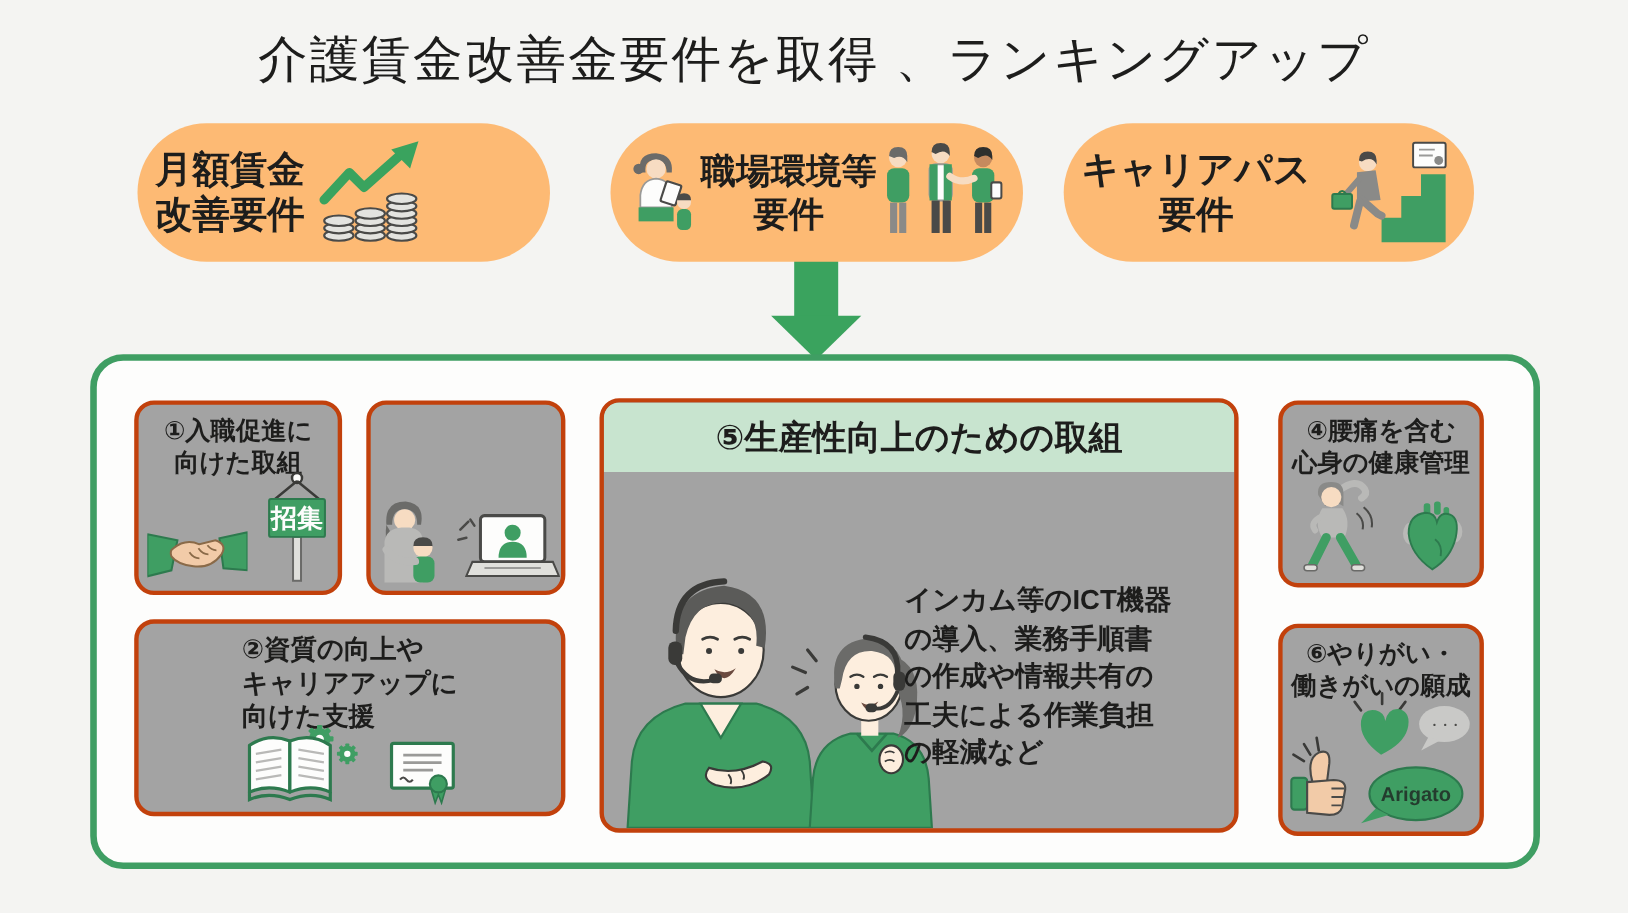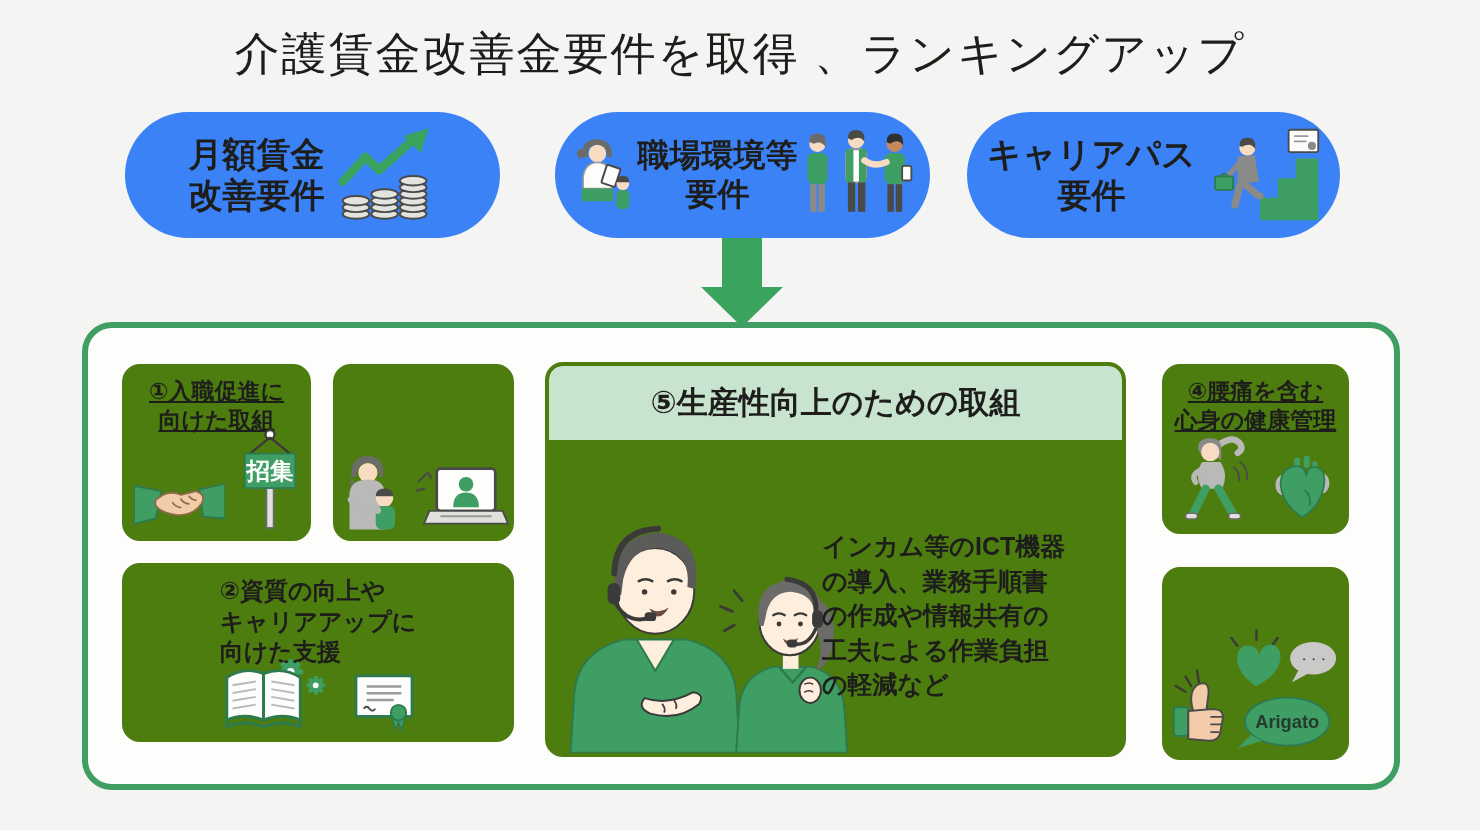--- a/index.html
+++ b/index.html
@@ -4,58 +4,58 @@
 <style>
   html,body{margin:0;padding:0;}
   #page{position:relative;width:1480px;height:830px;background:#f4f4f2;overflow:hidden;
         font-family:"Liberation Sans","DejaVu Sans",sans-serif;color:#1d1d1c;}
   svg{display:block;}
   svg text{font-family:inherit;}
 
   .title{position:absolute;top:24px;left:0;width:100%;text-align:center;
          font-size:45px;font-weight:400;letter-spacing:2px;}
 
-  .pill{position:absolute;top:112px;height:126px;border-radius:63px;background:#3b82f6;
-        display:flex;align-items:center;justify-content:center;gap:12px;box-sizing:border-box;padding:0 16px;}
+  .pill{position:absolute;top:112px;height:126px;border-radius:63px;background:#fdba74;
+        display:flex;align-items:center;justify-content:flex-start;gap:12px;box-sizing:border-box;padding:0 16px;}
   #pill1{left:125px;width:375px;}
   #pill2{left:555px;width:375px;gap:4px;}
   #pill3{left:967px;width:373px;}
   .pill-label{font-size:34px;font-weight:800;line-height:1.22;text-align:center;white-space:pre-line;}
   #pill2 .pill-label{font-size:32px;}
 
   #down-arrow{position:absolute;left:701px;top:233px;width:82px;height:94px;}
   .arrow-shaft{position:absolute;left:21px;top:0;width:40px;height:56px;background:#3aa35e;}
   .arrow-head{position:absolute;left:0;top:54px;width:0;height:0;
               border-left:41px solid transparent;border-right:41px solid transparent;
               border-top:40px solid #3aa35e;}
 
   #outer-box{position:absolute;left:82px;top:322px;width:1318px;height:468px;background:#fdfdfc;
              border:6px solid #3f9e63;border-radius:30px;box-sizing:border-box;}
 
-  .sub-box{position:absolute;background:#4d7c0f;border:4px solid #4d7c0f;border-radius:18px;
-           box-sizing:border-box;overflow:hidden;text-decoration:underline;}
+  .sub-box{position:absolute;background:#a3a3a3;border:4px solid #c2410c;border-radius:18px;
+           box-sizing:border-box;overflow:hidden;}
   #box1{left:122px;top:364px;width:189px;height:177px;}
   #box3{left:333px;top:364px;width:181px;height:177px;}
   #box2{left:122px;top:563px;width:392px;height:179px;}
   #box5{left:545px;top:362px;width:581px;height:395px;}
   #box4{left:1162px;top:364px;width:187px;height:170px;}
   #box6{left:1162px;top:567px;width:187px;height:193px;}
 
   .sub-title{margin-top:9px;font-size:23px;font-weight:800;line-height:1.28;
              text-align:center;white-space:pre-line;}
   #box2 .sub-title{font-size:24px;}
   #box2 .sub-title span{display:inline-block;text-align:left;white-space:pre-line;}
 
   .icon-row{position:absolute;left:0;right:0;bottom:6px;display:flex;
             align-items:flex-end;justify-content:center;gap:16px;}
   #box1 .icon-row{padding:0 8px;}
   #box3 .icon-row{gap:4px;bottom:4px;}
   #box4 .icon-row{gap:14px;bottom:6px;}
 
-  .b5-band{position:absolute;top:0;left:0;right:0;height:74px;background:#c8e4cf;
+  .b5-band{position:absolute;top:0;left:0;right:0;height:63px;background:#c8e4cf;
            border-radius:13px 13px 0 0;display:flex;align-items:center;justify-content:center;}
   .b5-title{font-size:31px;font-weight:900;}
   .b5-sub{position:absolute;top:72px;left:0;width:100%;text-align:center;font-size:25px;font-weight:800;}
   .b5-illo{position:absolute;left:4px;bottom:0;}
   .b5-body{position:absolute;top:163px;right:16px;width:284px;font-size:25px;font-weight:800;
            line-height:1.38;white-space:pre-line;text-align:left;}
 </style>
 </head>
 <body>
 
@@ -311,20 +311,22 @@
         <rect x="26" y="2" width="7" height="12" rx="3" fill="#3f9e63"></rect>
         <rect x="37" y="0" width="7" height="14" rx="3" fill="#3f9e63"></rect>
         <rect x="47" y="6" width="6" height="10" rx="3" fill="#3f9e63"></rect>
         <path d="M35,72 Q12,56 10,34 Q10,14 28,12 Q38,12 40,22 Q44,10 54,14 Q64,18 60,38 Q55,60 35,72 Z" fill="#3f9e63" stroke="#2d7a4e" stroke-width="2"></path>
         <path d="M38,40 q8,6 6,18" fill="none" stroke="#2d7a4e" stroke-width="2"></path>
       </svg>
     </div>
   </div>
 
   <div class="sub-box" id="box6">
+    <div class="sub-title">⑥やりがい・
+働きがいの願成</div>
     <div class="icon-row">
       <svg width="168" height="124" viewBox="0 0 175 128">
         <g>
           <path d="M14,52 L20,62 M26,46 L28,58 M4,62 L14,68" stroke="#3a3a38" stroke-width="2.5" stroke-linecap="round"></path>
           <rect x="2" y="84" width="15" height="30" rx="3" fill="#3f9e63" stroke="#2d7a4e" stroke-width="2"></rect>
           <path d="M22,88 Q16,66 28,60 Q39,56 38,70 L36,86" fill="#f2cba8" stroke="#4a4a48" stroke-width="2"></path>
           <path d="M17,88 L42,86 Q54,86 53,95 L50,112 Q48,119 38,119 L17,117 Z" fill="#f2cba8" stroke="#4a4a48" stroke-width="2"></path>
           <path d="M40,94 L52,94 M40,102 L51,102 M40,110 L49,110" stroke="#4a4a48" stroke-width="1.8"></path>
         </g>
         <g>

